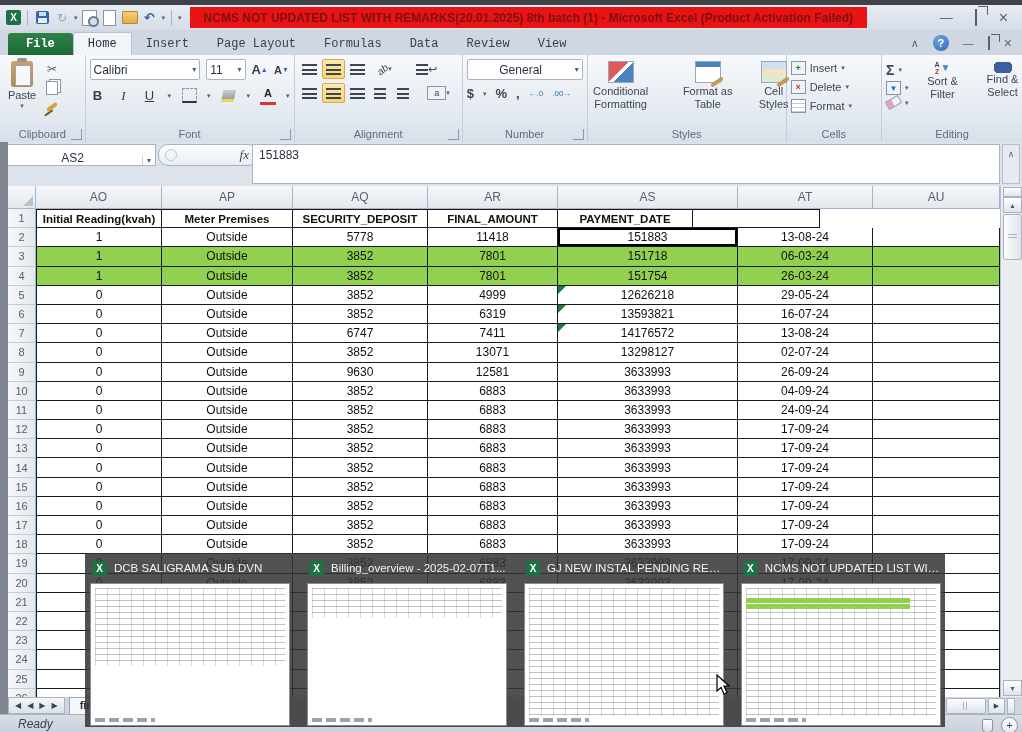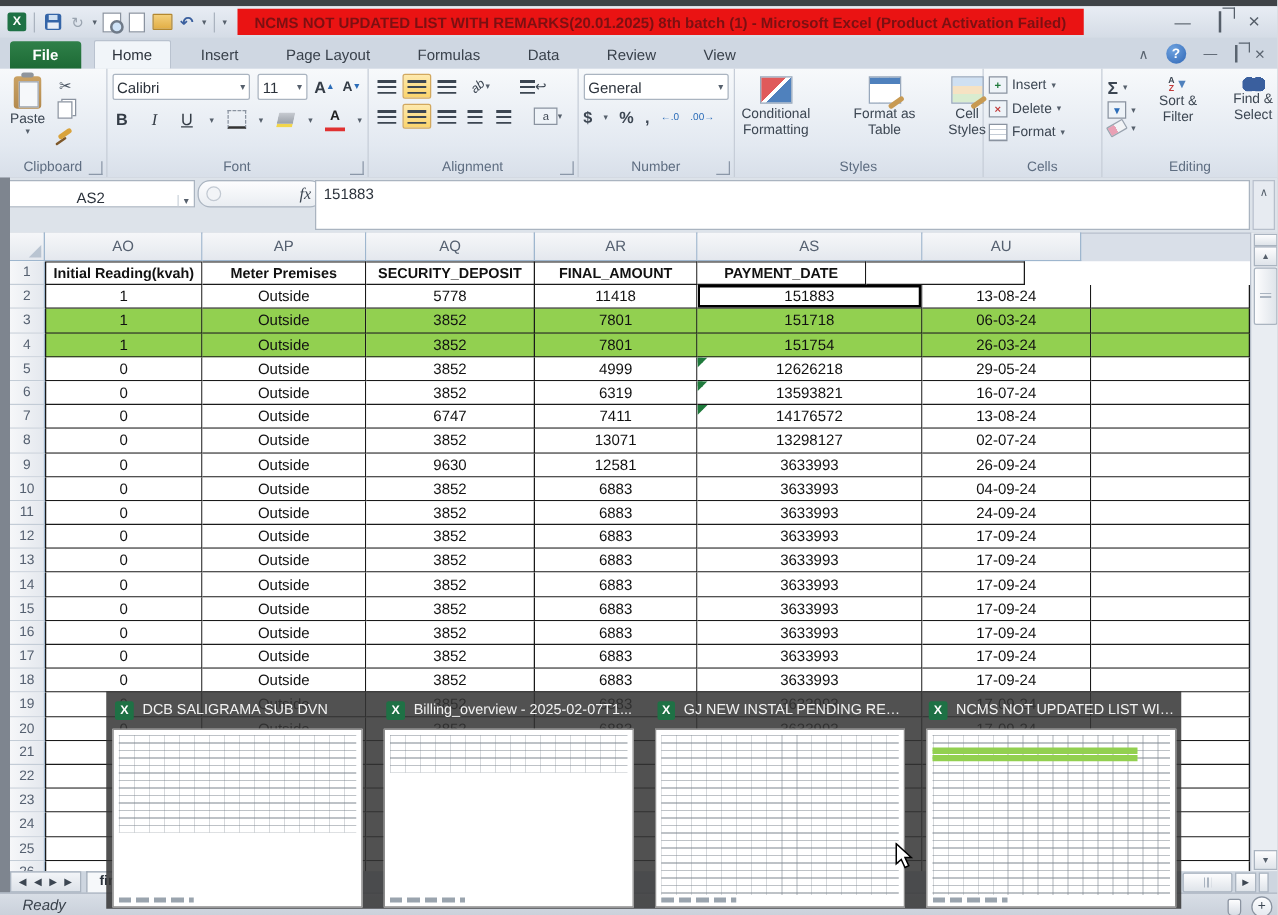--- a/index.html
+++ b/index.html
@@ -26,21 +26,21 @@
   .mini-drop{font-size:7px;color:#56606c;}
   #title-red{margin-left:8px;height:21px;display:flex;align-items:center;background:#ea1313;padding:0 14px;}
   #title-red .t{font-size:12px;font-weight:bold;color:#7c1012;white-space:nowrap;}
   #win-buttons{margin-left:auto;display:flex;align-items:center;gap:22px;padding-right:14px;color:#555e69;}
   .wb{font-size:13px;line-height:1;cursor:default;}
   .restore-ic{width:10px;height:9px;border:1px solid #555e69;position:relative;background:transparent;}
   .restore-ic::before{content:"";position:absolute;left:2px;top:-4px;width:9px;height:8px;border:1px solid #555e69;border-bottom:none;border-left:none;}
 
   
   #tabrow{left:0;top:30px;width:1022px;height:25px;background:#cfd7e2;display:flex;align-items:flex-end;}
-  .rtab{padding:4px 14px 4px;font-size:12px;color:#39414b;margin-right:10px;}
+  .rtab{padding:4px 14px 4px;font-size:12px;color:#39414b;margin-right:0;font-family:Liberation Mono, monospace;}
   .rtab.file{background:linear-gradient(#2f8049,#1d6a35);color:#fff;font-weight:bold;border-radius:3px 3px 0 0;padding:4px 18px;margin-left:8px;}
   .rtab.active{background:#f1f5f9;border:1px solid #b9c2cf;border-bottom:none;border-radius:2px 2px 0 0;color:#2b323b;}
   #tabrow-right{margin-left:auto;display:flex;align-items:center;gap:14px;padding:0 10px 4px 0;}
   .help-circ{width:16px;height:16px;border-radius:50%;background:radial-gradient(circle at 35% 30%,#6fa3e0,#2f66b5);color:#fff;font-size:11px;font-weight:bold;display:flex;align-items:center;justify-content:center;}
   .small-ctrl{font-size:11px;color:#5a6470;}
   .restore-sm{width:9px;height:8px;border:1px solid #5a6470;position:relative;}
   .restore-sm::before{content:"";position:absolute;left:2px;top:-3px;width:8px;height:7px;border:1px solid #5a6470;border-bottom:none;border-left:none;}
 
   
   #ribbon{left:0;top:55px;width:1022px;height:87px;background:linear-gradient(#f7f9fb,#e3e9f1 70%,#d8dfe9);border-bottom:1px solid #b7bfcb;display:flex;}
@@ -337,21 +337,21 @@
               <span class="mini-drop">▾</span>
             </span>
         </div>
       </div>
       <span class="glabel">Alignment</span>
       <span class="launcher"></span>
     </div>
 
     <div class="rgroup" style="width:124px;">
       <div class="gbody" style="flex-direction:column;gap:6px;">
-        <span class="combo" style="width:108px;">
+        <span class="combo" style="width:108px;text-align:center;">
             <span class="cv">General</span>
             <span class="dd">▾</span>
           </span>
         <div class="srow" style="gap:9px;">
           <span class="num-sym">$</span>
           <span class="mini-drop">▾</span>
           <span class="num-sym">%</span>
           <span class="num-sym">,</span>
           <span class="decimals"><span class="ar">←.0</span></span>
           <span class="decimals"><span class="ar">.00→</span></span>
@@ -447,20 +447,21 @@
 
   <div class="abs" id="left-strip"></div>
 
   <div class="abs" id="colheaders">
     <div class="chead" id="corner"></div>
   <div class="chead c0">AO</div>
       <div class="chead c1">AP</div>
       <div class="chead c2">AQ</div>
       <div class="chead c3">AR</div>
       <div class="chead c4">AS</div>
+      <div class="chead c5">AT</div>
       <div class="chead c6">AU</div>
     </div>
 
   <div class="abs" id="grid">
     <div id="grid-rows">
         <div class="grow hdr">
           <div class="rn">1</div>
           <div class="cell c0">Initial Reading(kvah)</div>
           <div class="cell c1">Meter Premises</div>
           <div class="cell c2">SECURITY_DEPOSIT</div>

